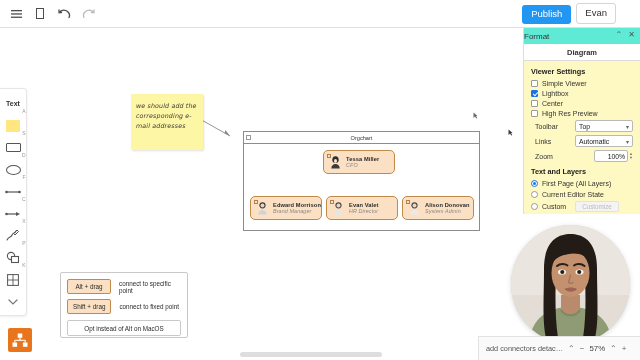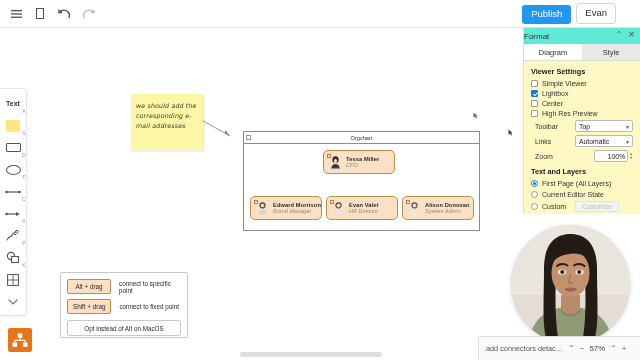--- a/index.html
+++ b/index.html
@@ -141,21 +141,21 @@
   .panel-head .ctrls {
     position: absolute; right: 5px; top: 3px; display: flex; gap: 6px;
     font-size: 8px; color: #555;
   }
   .panel-head .ctrl { cursor: pointer; line-height: 1; }
   .tabs { display: flex; height: 17px; border-bottom: 1px solid #dcdcdc; }
   .tab {
     flex: 1; display: flex; align-items: center; justify-content: center;
     font-size: 7.5px; color: #333; cursor: pointer; background: #e8e8e8;
   }
-  .tab.active { background: #ffffff; }
+  .tab.active { background: #ffffff; font-weight: bold; }
   .panel-body { padding: 6px 7px 0 7px; background: #fef9c3; height: 153px; }
   .sect-title { font-size: 7.3px; font-weight: bold; color: #222; margin-bottom: 4px; }
   .chk-row { display: flex; align-items: center; gap: 4px; margin-bottom: 3px; cursor: pointer; }
   .chk {
     width: 7px; height: 7px; border: 1px solid #999; background: #fff;
     border-radius: 1px; flex: 0 0 auto;
   }
   .chk.on { background: #1a73e8; border-color: #1a73e8; position: relative; }
   .chk.on::after {
     content: ""; position: absolute; left: 2px; top: 0.3px;
@@ -433,21 +433,20 @@
   <div class="panel">
     <div class="panel-head">
       <span>Format</span>
       <span class="ctrls">
         <span class="ctrl">⌃</span>
         <span class="ctrl">✕</span>
       </span>
     </div>
     <div class="tabs">
       <div class="tab active">Diagram</div>
-      <div class="tab">Style</div>
     </div>
     <div class="panel-body">
       <div class="sect-title">Viewer Settings</div>
 
       <div class="chk-row">
         <span class="chk"></span>
         <span class="chk-lbl">Simple Viewer</span>
       </div>
       <div class="chk-row">
         <span class="chk on"></span>

